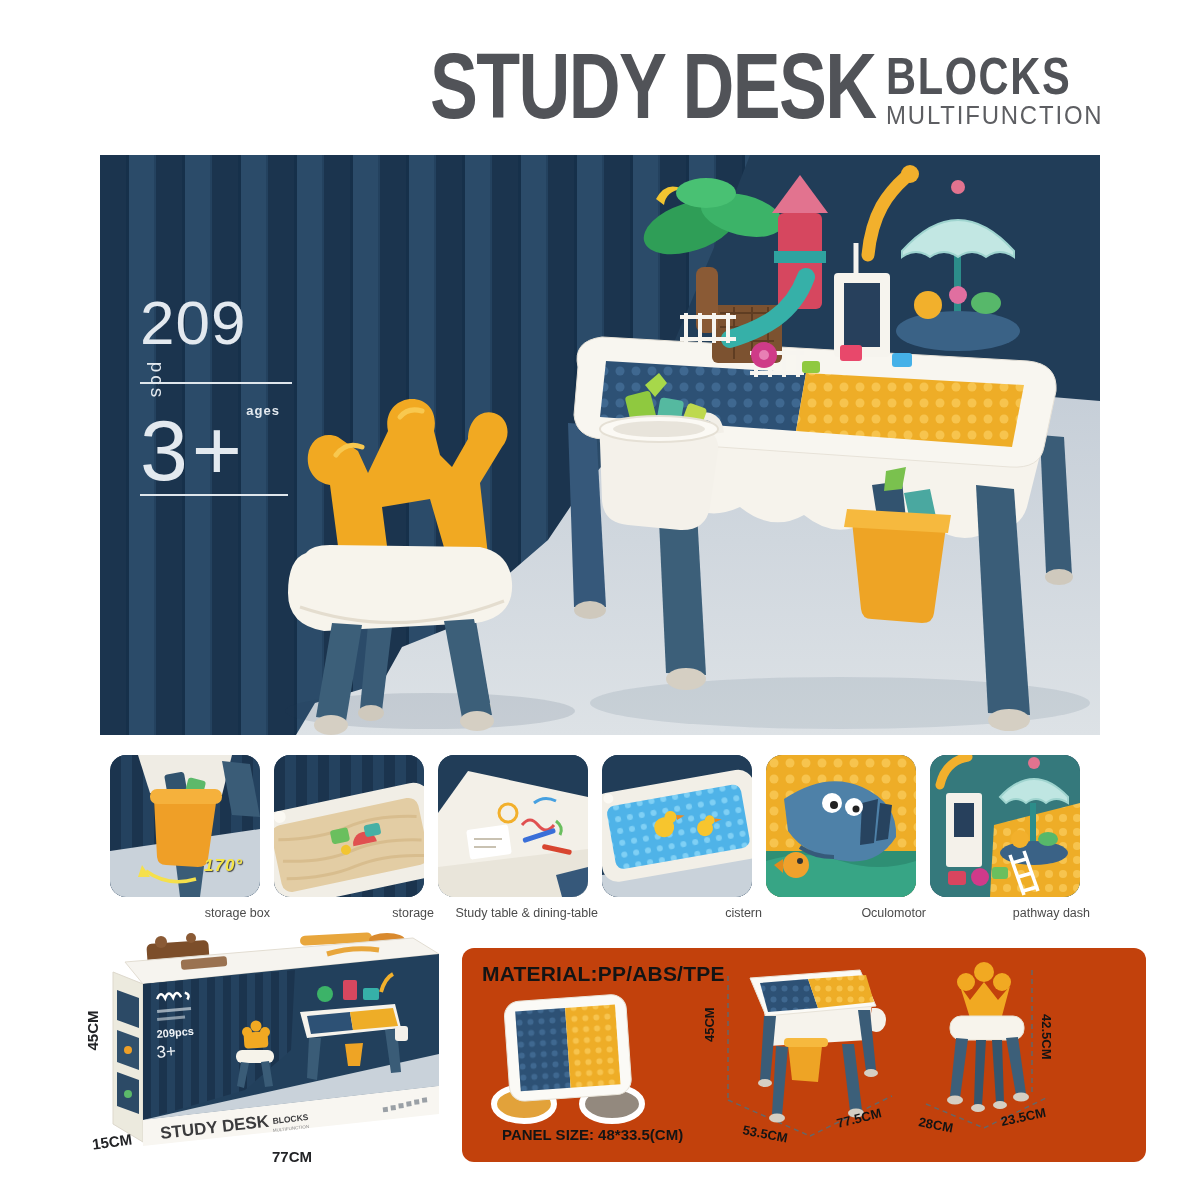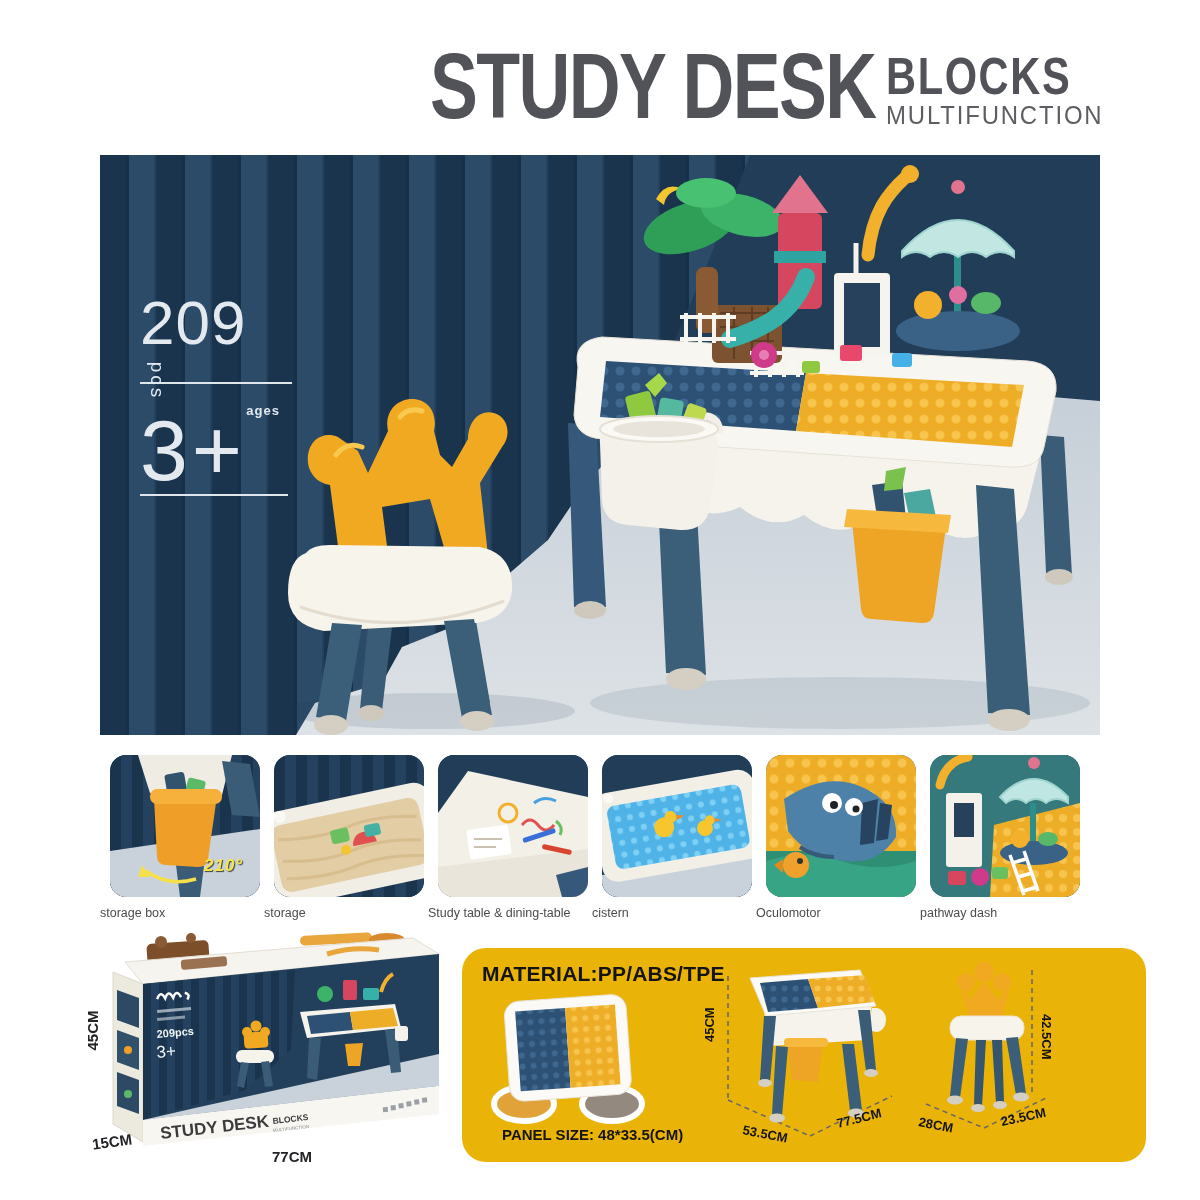--- a/index.html
+++ b/index.html
@@ -19,28 +19,28 @@
   .b209{font-size:62px;font-weight:400;line-height:1;letter-spacing:1px;}
   .bpcs{font-size:19px;letter-spacing:3px;transform:rotate(90deg);transform-origin:center;
         display:inline-block;position:relative;top:16px;left:-2px;}
   .bline{width:152px;height:2px;background:#dfe6ec;margin-top:6px;}
   .bages{width:150px;text-align:right;padding-right:10px;font-size:13px;font-weight:700;
          letter-spacing:1px;margin-top:19px;box-sizing:border-box;}
   .b3{font-size:86px;font-weight:400;line-height:.95;margin-top:-8px;letter-spacing:4px;}
   .bline2{width:148px;margin-top:2px;}
   
   .card{top:755px;width:150px;height:142px;border-radius:16px;overflow:hidden;background:#213d58;}
-  .caption{top:906px;width:170px;text-align:left;font-size:12.5px;color:#4b4b4b;}
+  .caption{top:906px;width:170px;text-align:right;font-size:12.5px;color:#4b4b4b;}
   .overlay360{left:204px;top:856px;font-size:17px;font-weight:700;font-style:italic;
      color:#f6e547;text-shadow:1px 1px 1px rgba(40,40,40,.85);letter-spacing:1px;}
   
   .dim{font-size:15px;font-weight:700;color:#222326;white-space:nowrap;}
   .dim-v{transform:rotate(-90deg);transform-origin:center;}
   
-  .spec{left:462px;top:948px;width:684px;height:214px;background:#eab308;border-radius:24px;}
+  .spec{left:462px;top:948px;width:684px;height:214px;background:#c2410c;border-radius:12px;}
   .spec .material{left:20px;top:14px;font-size:21px;font-weight:700;color:#141414;letter-spacing:.2px;}
   .spec .psize{left:28px;top:178px;font-size:15px;font-weight:700;color:#141414;margin-left:12px;}
   .sdim{font-size:13px;font-weight:700;color:#141414;white-space:nowrap;}
 </style>
 </head>
 <body>
 
 <div class="page">
 
   <div class="abs title-main">STUDY DESK</div>
@@ -196,21 +196,21 @@
     <polygon points="28,0 122,0 112,40 40,38" fill="#efece4"></polygon>
     <polygon points="112,6 140,9 150,62 122,60" fill="#3a5c77"></polygon>
     <polygon points="66,110 94,111 90,142 70,142" fill="#3a5c77"></polygon>
     <rect x="56" y="18" width="20" height="24" rx="3" fill="#31536e" transform="rotate(-10 66 30)"></rect>
     <rect x="76" y="24" width="18" height="20" rx="3" fill="#5cb96a" transform="rotate(14 85 34)"></rect>
     <path d="M44,44 L106,48 L98,104 Q97,112 88,112 L56,110 Q48,110 47,102 Z" fill="#ef9f27"></path>
     <rect x="40" y="34" width="72" height="15" rx="7" fill="#f5b13c"></rect>
     <path d="M36,116 Q58,132 86,124" stroke="#f5e04b" stroke-width="3.5" fill="none"></path>
     <polygon points="32,110 40,122 28,122" fill="#f5e04b"></polygon>
   </svg>
-  <div class="abs overlay360">210°</div>
+  <div class="abs overlay360">170°</div>
 
   <svg class="abs card" style="left:274px" width="150" height="142" viewBox="0 0 150 142">
     <defs>
         <pattern id="p2" width="22" height="142" patternUnits="userSpaceOnUse">
       <rect width="22" height="142" fill="#24425f"></rect>
           <rect width="11" height="142" fill="#1b344e"></rect>
     </pattern>
       </defs>
     <rect width="150" height="142" fill="url(#p2)"></rect>
     <g transform="rotate(-12 75 85)">

